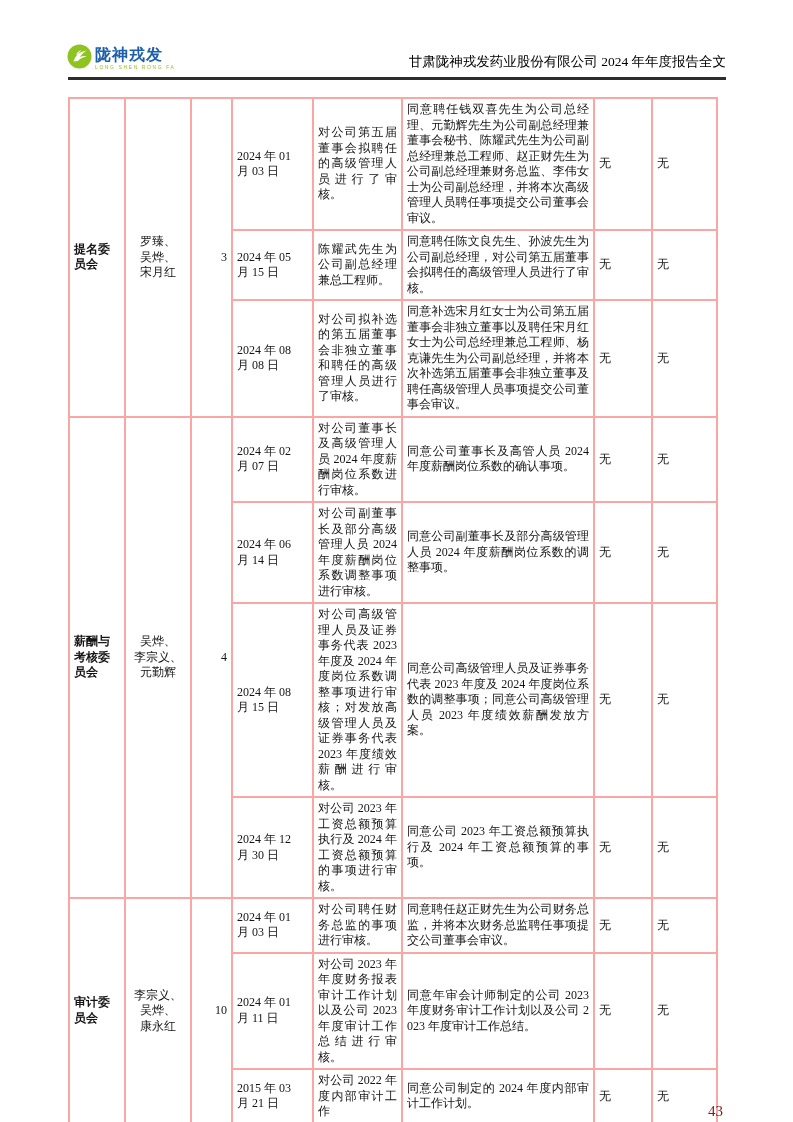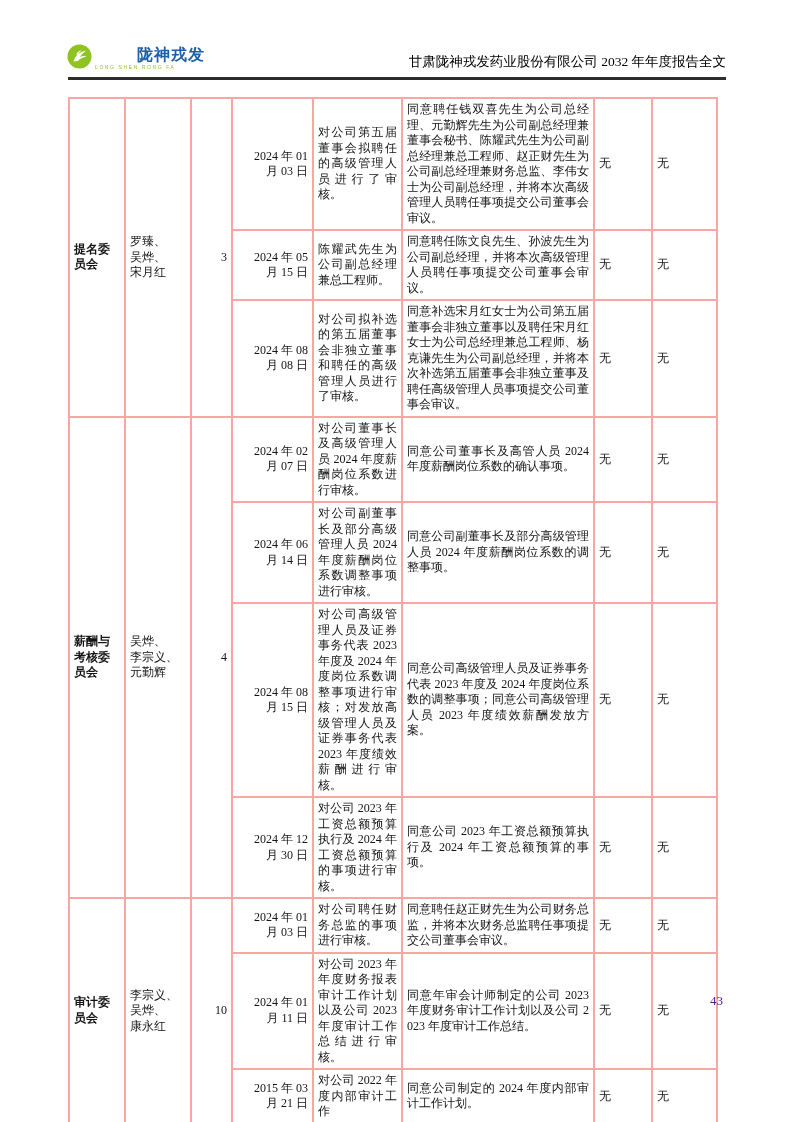--- a/index.html
+++ b/index.html
@@ -9,21 +9,21 @@
     color:#141414;
   }
   .page{position:absolute;inset:0;background:#fff;}
 
   
   .logo{position:absolute;left:67px;top:44px;display:flex;align-items:flex-start;gap:3px;}
   .logo-circle{display:block;width:25px;height:25px;}
   .logo-text{display:flex;flex-direction:column;line-height:1;margin-top:3px;}
   .logo-cn{
     font-family:"Liberation Sans","DejaVu Sans",sans-serif;
-    font-weight:bold;font-size:16px;color:#1d5fab;letter-spacing:1px;margin-left:42px;
+    font-weight:bold;font-size:16px;color:#1d5fab;letter-spacing:1px;
   }
   .logo-en{
     font-family:"Liberation Sans","DejaVu Sans",sans-serif;
     font-size:5px;color:#8fc31f;letter-spacing:1.6px;margin-top:2px;white-space:nowrap;
   }
   .report-title{
     position:absolute;top:53px;right:67px;
     font-size:13.5px;color:#000;white-space:nowrap;
   }
   .header-rule{
@@ -34,30 +34,30 @@
   .committee-table{
     position:absolute;left:68px;top:97px;width:648px;
     border-collapse:collapse;table-layout:fixed;
   }
   .committee-table td{
     border:2px solid #fca5a5;
     font-size:12px;line-height:15.5px;vertical-align:middle;
     padding:3px 4px;word-break:break-all;overflow:hidden;
   }
   .td-committee{white-space:pre-line;padding-left:6px;font-weight:bold;}
-  .td-members{white-space:pre-line;padding-left:7px;}
+  .td-members{white-space:pre-line;padding-left:7px;text-align:center;}
   .td-count{text-align:right;padding-right:8px;}
-  .td-date{white-space:pre-line;padding-left:7px;text-align:right;}
+  .td-date{white-space:pre-line;padding-left:7px;}
   .td-content{text-align:justify;padding:3px 4px;margin-left:20px;}
   .td-opinion{text-align:justify;padding:3px 5px;}
   .td-blank{padding-left:13px;}
 
   
   .page-number{
-    position:absolute;top:993px;right:70px;font-size:13px;color:#4c1d95;
+    position:absolute;top:1103px;right:70px;font-size:15px;color:#7f1d1d;
   }
 </style>
 </head>
 <body>
 
 <div class="page">
 
   <div class="logo">
     <span class="logo-circle">
       <svg width="25" height="25" viewBox="0 0 25 25" aria-hidden="true">
@@ -65,21 +65,21 @@
         <path d="M6.5 17.5 C8.5 11.5 12 8 19.5 6.5 C15.5 9.5 14 11 13 13.2 C15 12 17 11.8 19.5 12.5 C15.5 13.5 12.5 14.5 11 17 Z" fill="#ffffff"></path>
         <path d="M9.2 10.5 C10.2 8.2 12 6.8 14.5 6.2 C12.6 7.8 11.6 9 11 10.8 Z" fill="#ffffff"></path>
       </svg>
     </span>
     <span class="logo-text">
       <span class="logo-cn">陇神戎发</span>
       <span class="logo-en">LONG SHEN RONG FA</span>
     </span>
   </div>
 
-  <div class="report-title">甘肃陇神戎发药业股份有限公司 2032 年年度报告全文</div>
+  <div class="report-title">甘肃陇神戎发药业股份有限公司 2024 年年度报告全文</div>
   <div class="header-rule"></div>
 
   <table class="committee-table">
     <colgroup>
       <col style="width:56px">
         <col style="width:66px">
         <col style="width:41px">
         <col style="width:81px">
       <col style="width:89px">
         <col style="width:192px">
@@ -98,21 +98,21 @@
 月 03 日</td>
           <td class="td-content">对公司第五届董事会拟聘任的高级管理人员进行了审核。</td>
           <td class="td-opinion">同意聘任钱双喜先生为公司总经理、元勤辉先生为公司副总经理兼董事会秘书、陈耀武先生为公司副总经理兼总工程师、赵正财先生为公司副总经理兼财务总监、李伟女士为公司副总经理，并将本次高级管理人员聘任事项提交公司董事会审议。</td>
           <td class="td-blank">无</td>
           <td class="td-blank">无</td>
         </tr>
         <tr>
           <td class="td-date">2024 年 05
 月 15 日</td>
           <td class="td-content">陈耀武先生为公司副总经理兼总工程师。</td>
-          <td class="td-opinion">同意聘任陈文良先生、孙波先生为公司副总经理，并将本次高级管理人员聘任事项提交公司董事会审议。</td>
+          <td class="td-opinion">同意聘任陈文良先生、孙波先生为公司副总经理，对公司第五届董事会拟聘任的高级管理人员进行了审核。</td>
           <td class="td-blank">无</td>
           <td class="td-blank">无</td>
         </tr>
         <tr>
           <td class="td-date">2024 年 08
 月 08 日</td>
           <td class="td-content">对公司拟补选的第五届董事会非独立董事和聘任的高级管理人员进行了审核。</td>
           <td class="td-opinion">同意补选宋月红女士为公司第五届董事会非独立董事以及聘任宋月红女士为公司总经理兼总工程师、杨克谦先生为公司副总经理，并将本次补选第五届董事会非独立董事及聘任高级管理人员事项提交公司董事会审议。</td>
           <td class="td-blank">无</td>
           <td class="td-blank">无</td>

